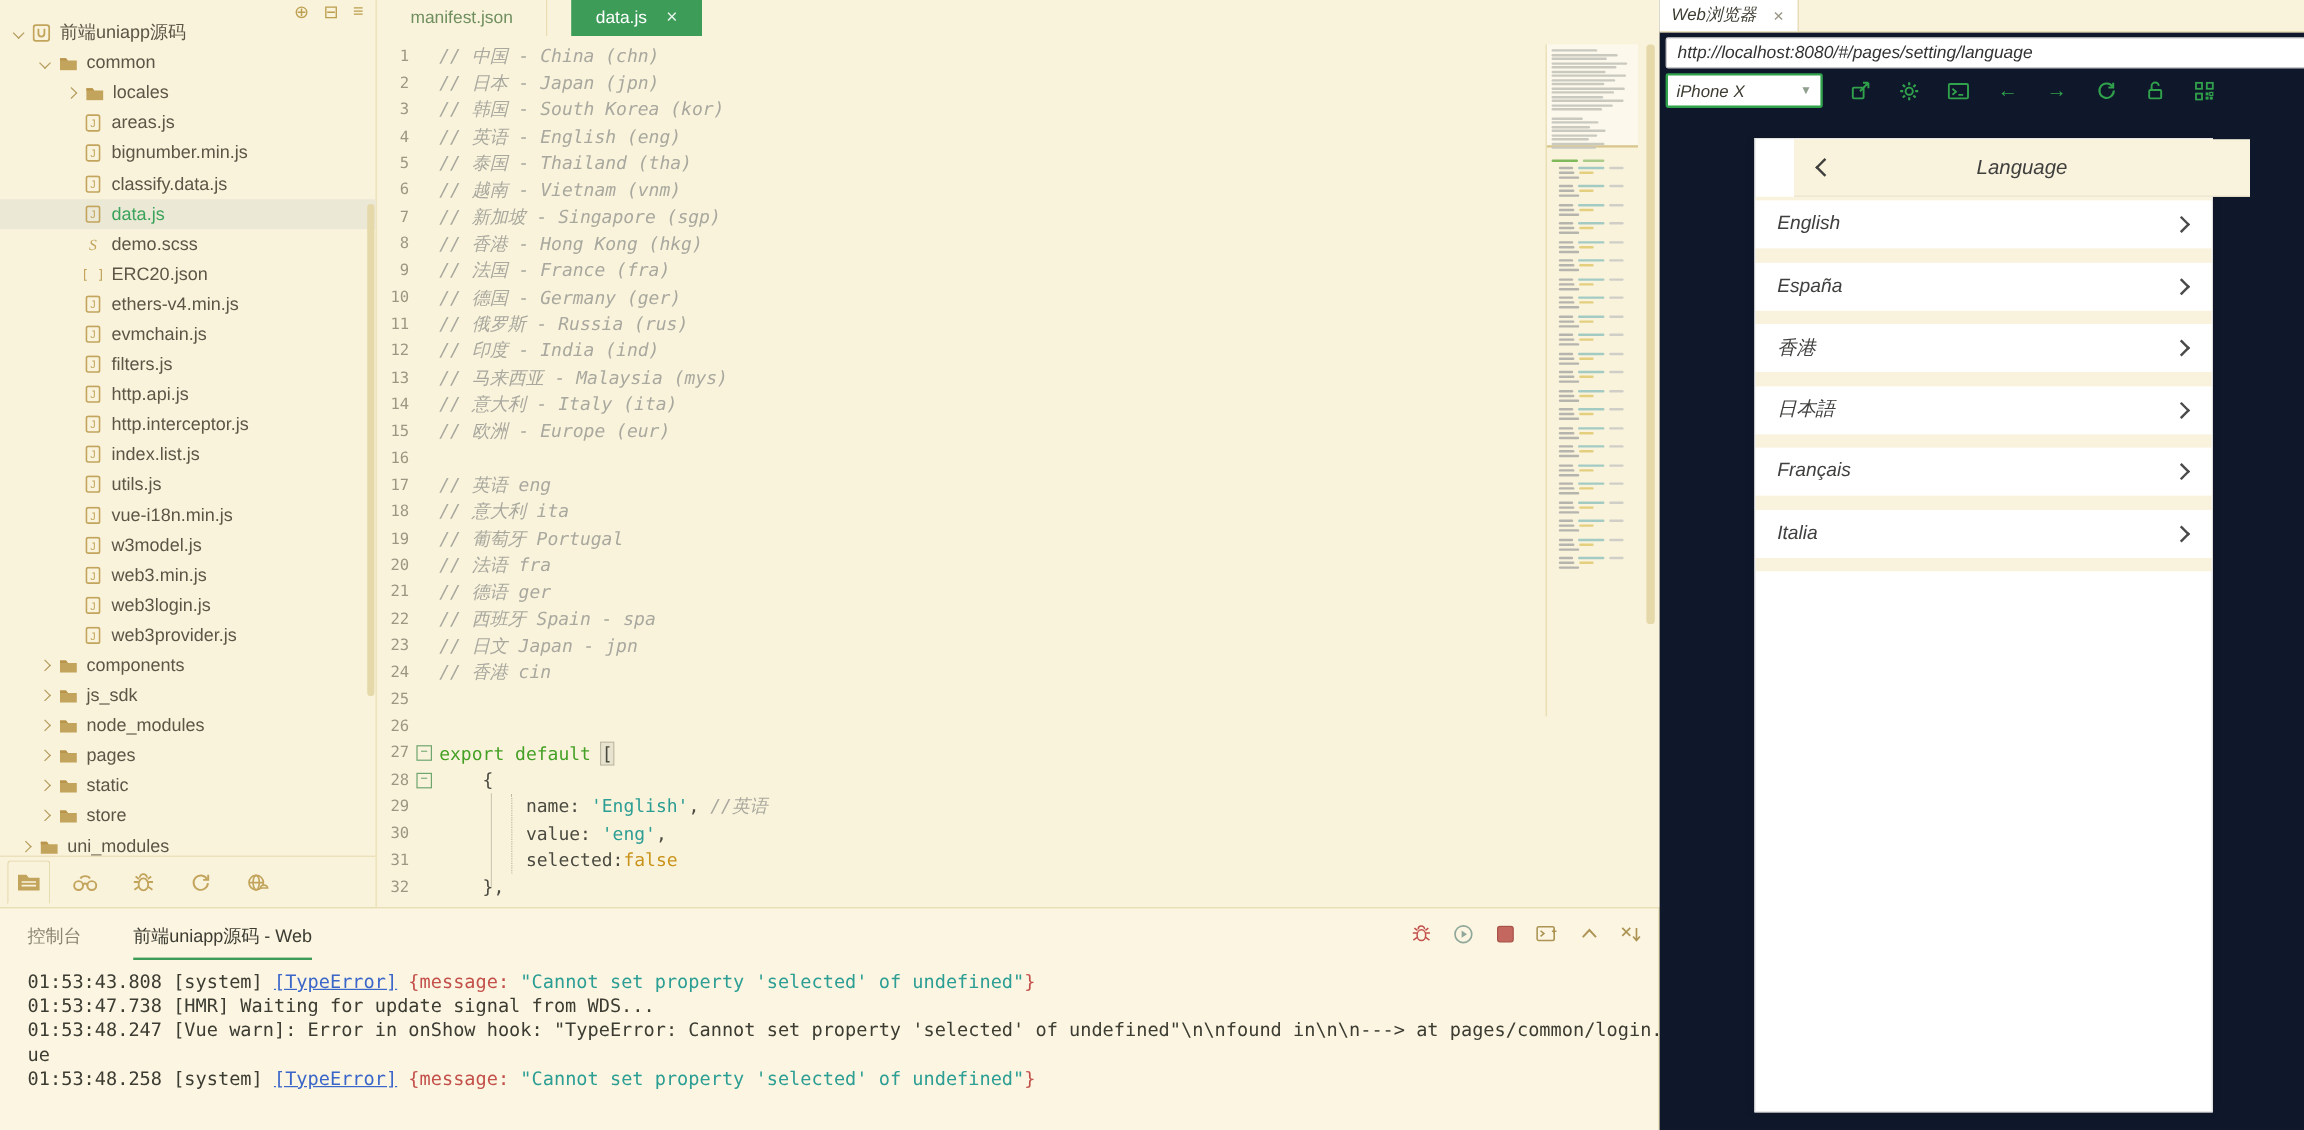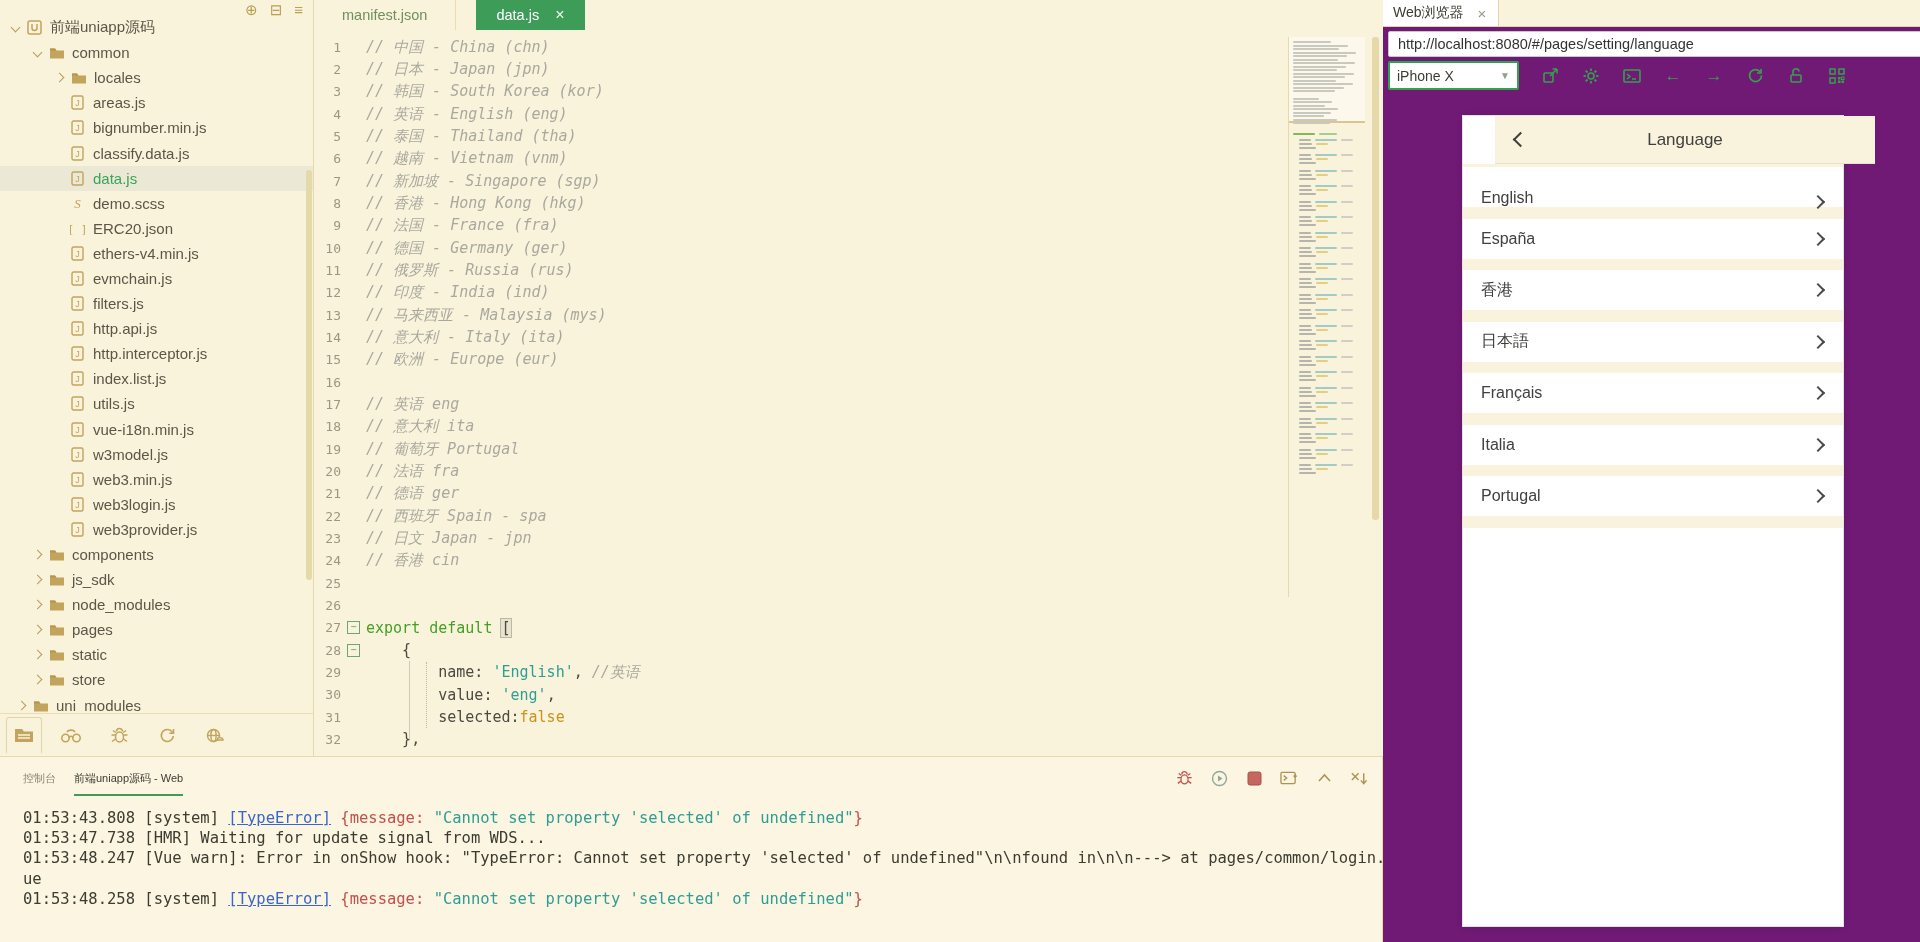--- a/index.html
+++ b/index.html
@@ -43,49 +43,49 @@
   .seg.bool{color:#C9931B;}
   .seg.bracket{color:#4A4A40;background:#E8E3CE;outline:1px solid #BDB8A2;}
   #fold-line{position:absolute;left:95px;top:661px;width:1px;height:78px;background:#CFCab6;}
   #indent-guide{position:absolute;left:112px;top:662px;height:66px;border-left:1px dotted #BDB8A2;}
   #minimap{position:absolute;left:974px;top:37px;width:76px;height:560px;border-left:1px solid #E6D9AC;}
   #mm-viewport{position:absolute;left:0;top:0;width:100%;height:84px;background:rgba(255,255,255,0.45);border-bottom:2px solid #D9C78F;}
   .mml{position:absolute;height:2px;border-radius:1px;}
   #ed-scroll{position:absolute;right:3px;top:37px;width:7px;height:483px;background:#E5D8A9;border-radius:3px;}
   
   #console{position:absolute;left:0;top:756px;width:1382px;height:186px;background:#FBF5E1;border-top:1px solid #E6D9AC;border-right:1px solid #E6D9AC;}
-  #con-tabs{position:absolute;left:23px;top:14px;display:flex;gap:18px;font-size:11px;}
+  #con-tabs{position:absolute;left:23px;top:14px;display:flex;gap:43px;font-size:15px;}
   #con-tab-console{color:#8A8672;}
   #con-tab-web{color:#3C3C32;padding-bottom:8px;border-bottom:2px solid #3E9C59;}
   #con-icons{position:absolute;right:14px;top:12px;display:flex;gap:17px;align-items:center;}
   #con-icons .cicon{width:18px;height:18px;display:flex;align-items:center;justify-content:center;font-size:13px;color:#AD9455;}
   #con-body{position:absolute;left:23px;top:52px;width:1340px;font-family:"DejaVu Sans Mono",monospace;font-size:15.5px;}
   .conline{height:20.2px;white-space:pre;}
   .cs.plain{color:#3C3C32;}
   .cs.link{color:#3B66C9;text-decoration:underline;cursor:pointer;}
   .cs.red{color:#C3504B;}
   .cs.teal{color:#2C9E94;}
   
-  #browser{position:absolute;left:1383px;top:0;width:537px;height:942px;background:#701a75;}
+  #browser{position:absolute;left:1383px;top:0;width:537px;height:942px;background:#0f172a;font-style:italic;}
   #br-tabstrip{position:absolute;left:0;top:0;width:100%;height:26px;background:#FAF3DC;border-bottom:1px solid #E3D5A8;}
   #br-tab{position:absolute;left:0;top:0;height:26px;background:#FFFFFF;border-right:1px solid #E3D5A8;display:flex;align-items:center;gap:14px;padding:0 12px 0 10px;font-size:14px;color:#3C3C32;}
   #br-tab .tabx{color:#9A9685;font-size:15px;}
   #br-url{position:absolute;left:5px;top:31px;width:524px;height:24px;border:1px solid #C9C9C9;border-radius:2px;background:#fff;display:flex;align-items:center;padding-left:9px;font-size:14.5px;color:#333;}
   #br-toolbar{position:absolute;left:5px;top:62px;width:524px;height:27px;display:flex;align-items:center;gap:21px;}
   #br-device{width:113px;height:25px;border:2px solid #31A24C;border-radius:2px;display:flex;align-items:center;justify-content:space-between;padding:0 7px;font-size:14px;color:#3C3C32;background:#fff;}
   #br-device .caret{color:#8FA08F;font-size:10px;}
   .bicon{width:20px;height:20px;display:flex;align-items:center;justify-content:center;color:#31A24C;font-size:17px;}
   
   #phone{position:absolute;left:79px;top:115px;width:380px;height:810px;background:#FFFFFF;border:1px solid #E3E3E3;box-shadow:0 0 7px rgba(0,0,0,0.12);}
   #ph-header{position:absolute;left:0;top:0;width:100%;height:47px;background:#F9F2DC;border-bottom:1px solid #E8E1CB;display:flex;align-items:center;justify-content:center;margin-left:32px;}
   #ph-title{font-size:17px;color:#3F3F3D;}
   #ph-back{position:absolute;left:20px;top:18px;width:9px;height:9px;border-left:2px solid #3F3F3D;border-bottom:2px solid #3F3F3D;transform:rotate(45deg);}
   #ph-list{position:absolute;left:0;top:48px;width:100%;background:#F9F2DC;}
   .phrow{height:40px;background:#FFFFFF;margin-top:3px;margin-bottom:11.5px;display:flex;align-items:center;justify-content:space-between;padding:0 20px 0 18px;}
-  .phrow:first-child{margin-top:3px;align-items:flex-end;}
+  .phrow:first-child{margin-top:3px;}
   .phrow .plbl{font-size:16px;color:#40403E;}
   .phchev{width:8px;height:8px;border-right:2px solid #4A4A48;border-top:2px solid #4A4A48;transform:rotate(45deg);}
   svg{display:block;}
 </style>
 </head>
 <body>
 
 <div id="app">
 
   <aside id="sidebar">
@@ -784,20 +784,16 @@
             <span class="phchev"></span>
           </div>
           <div class="phrow">
             <span class="plbl">Français</span>
             <span class="phchev"></span>
           </div>
           <div class="phrow">
             <span class="plbl">Italia</span>
             <span class="phchev"></span>
           </div>
-          <div class="phrow">
-            <span class="plbl">Portugal</span>
-            <span class="phchev"></span>
-          </div>
         </div>
     </div>
   </section>
 </div>
 
 </body></html>

